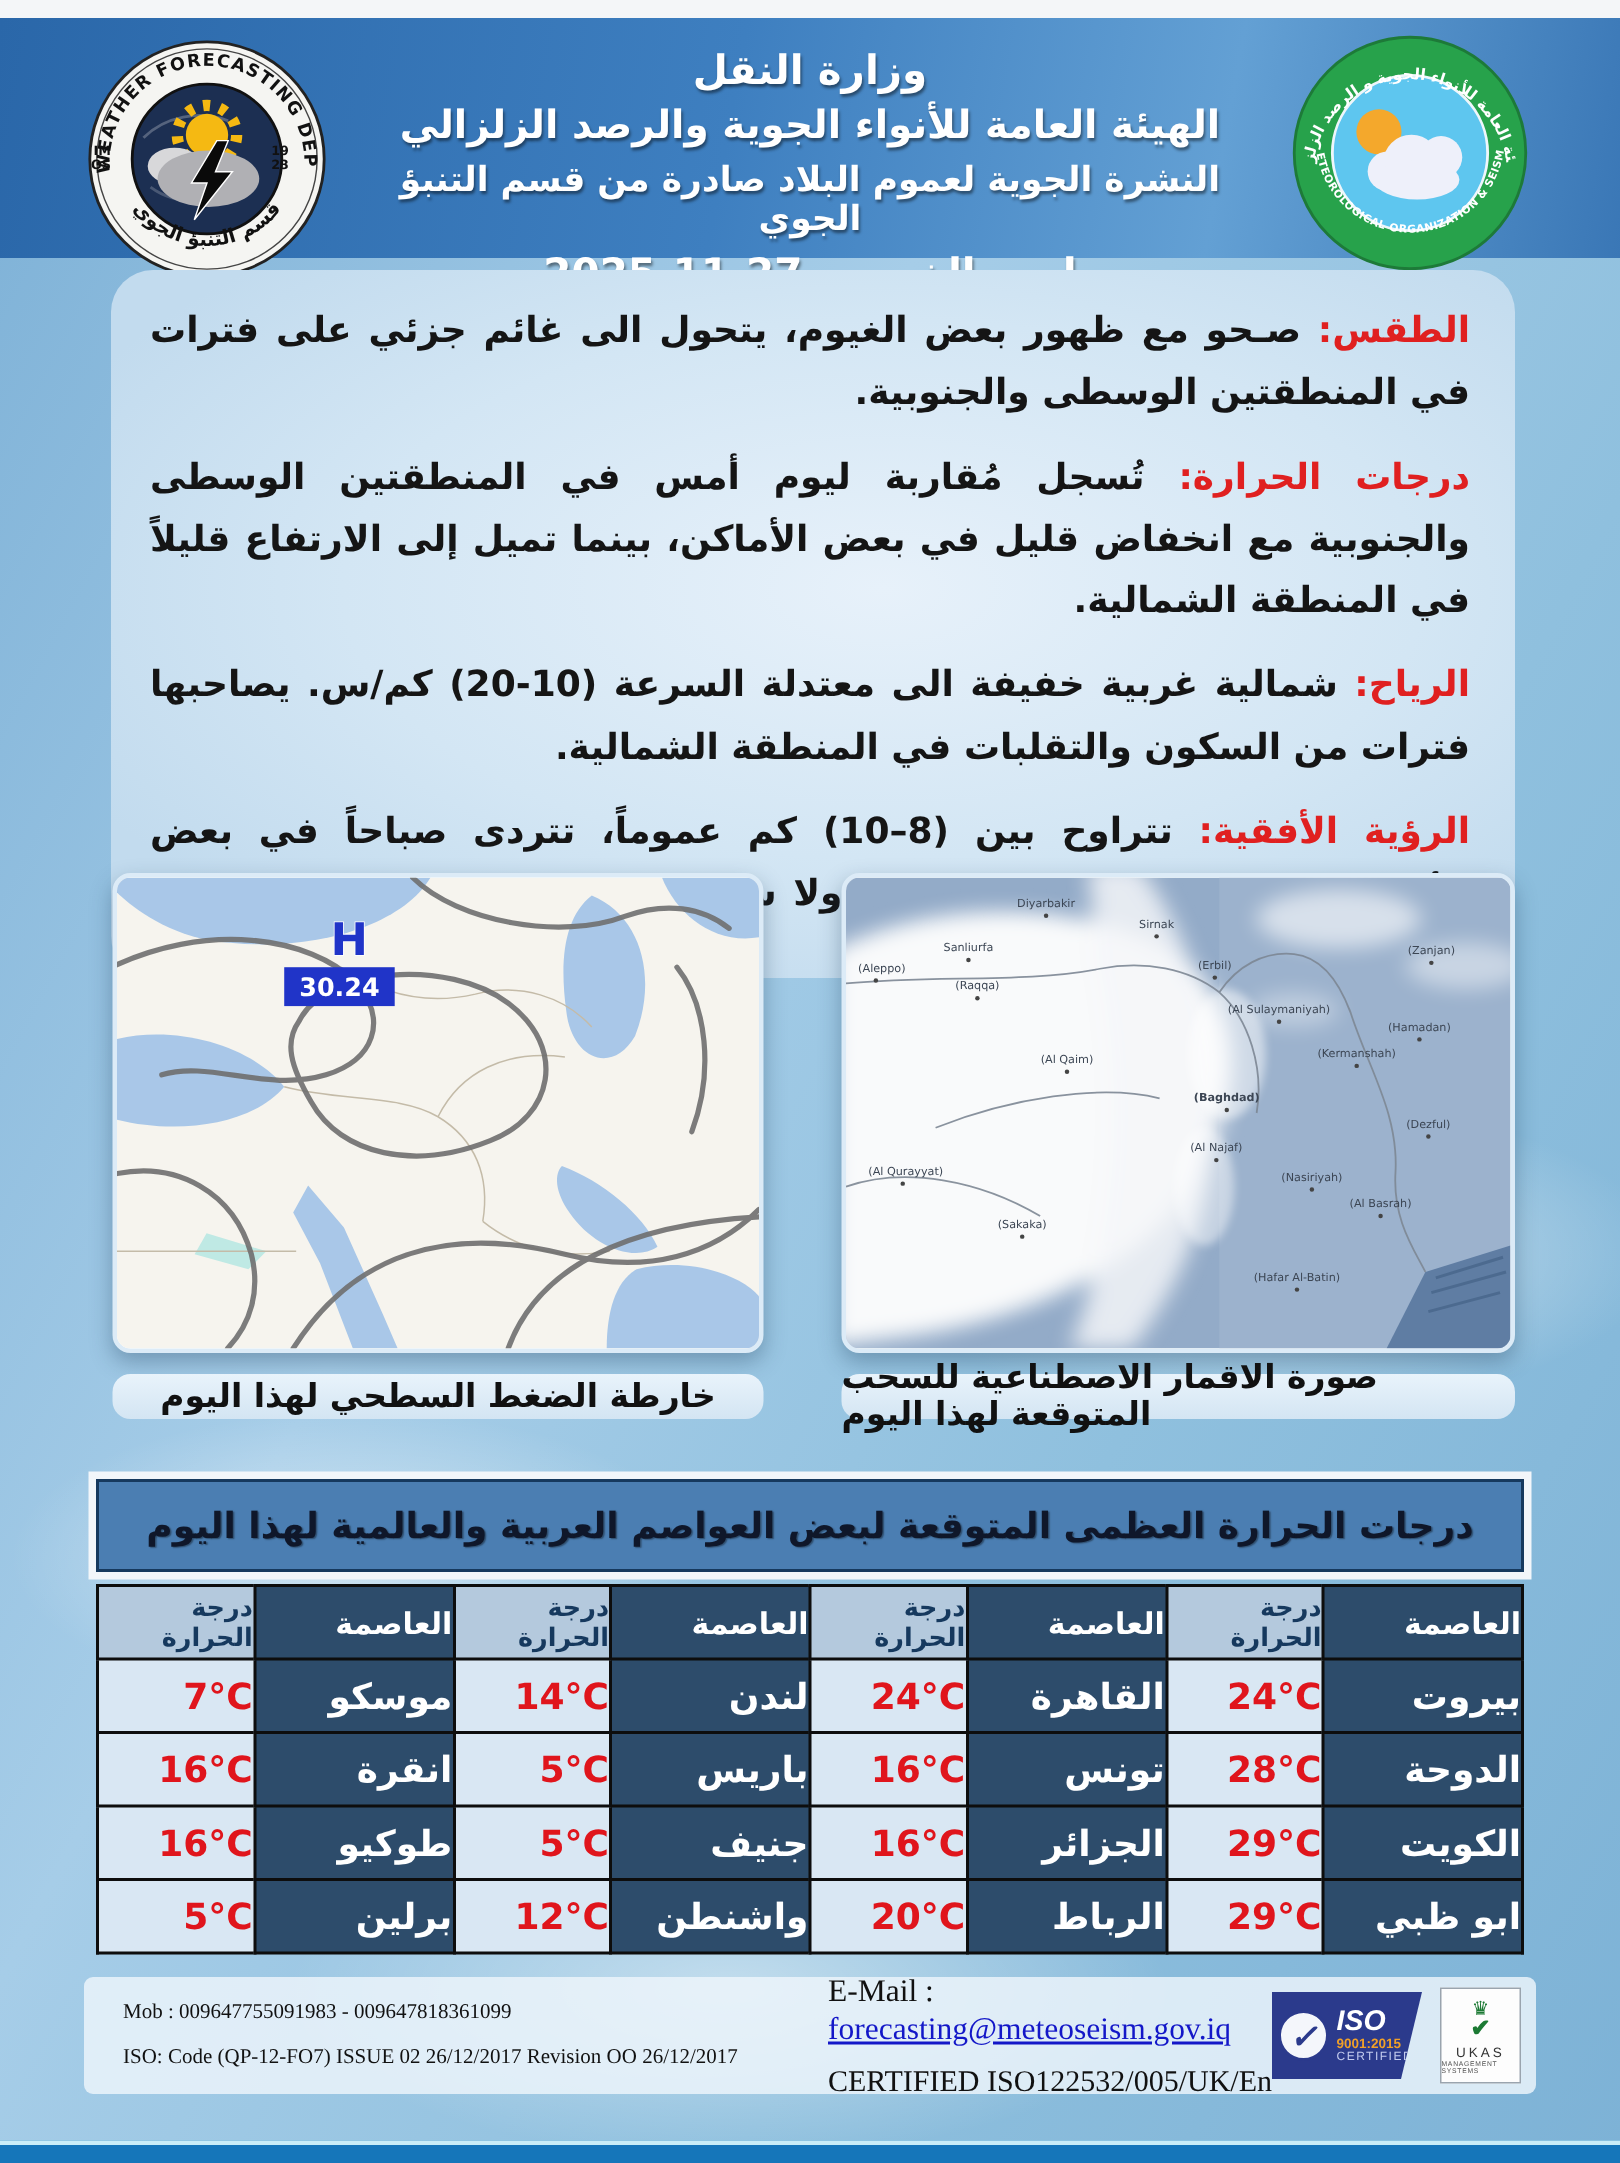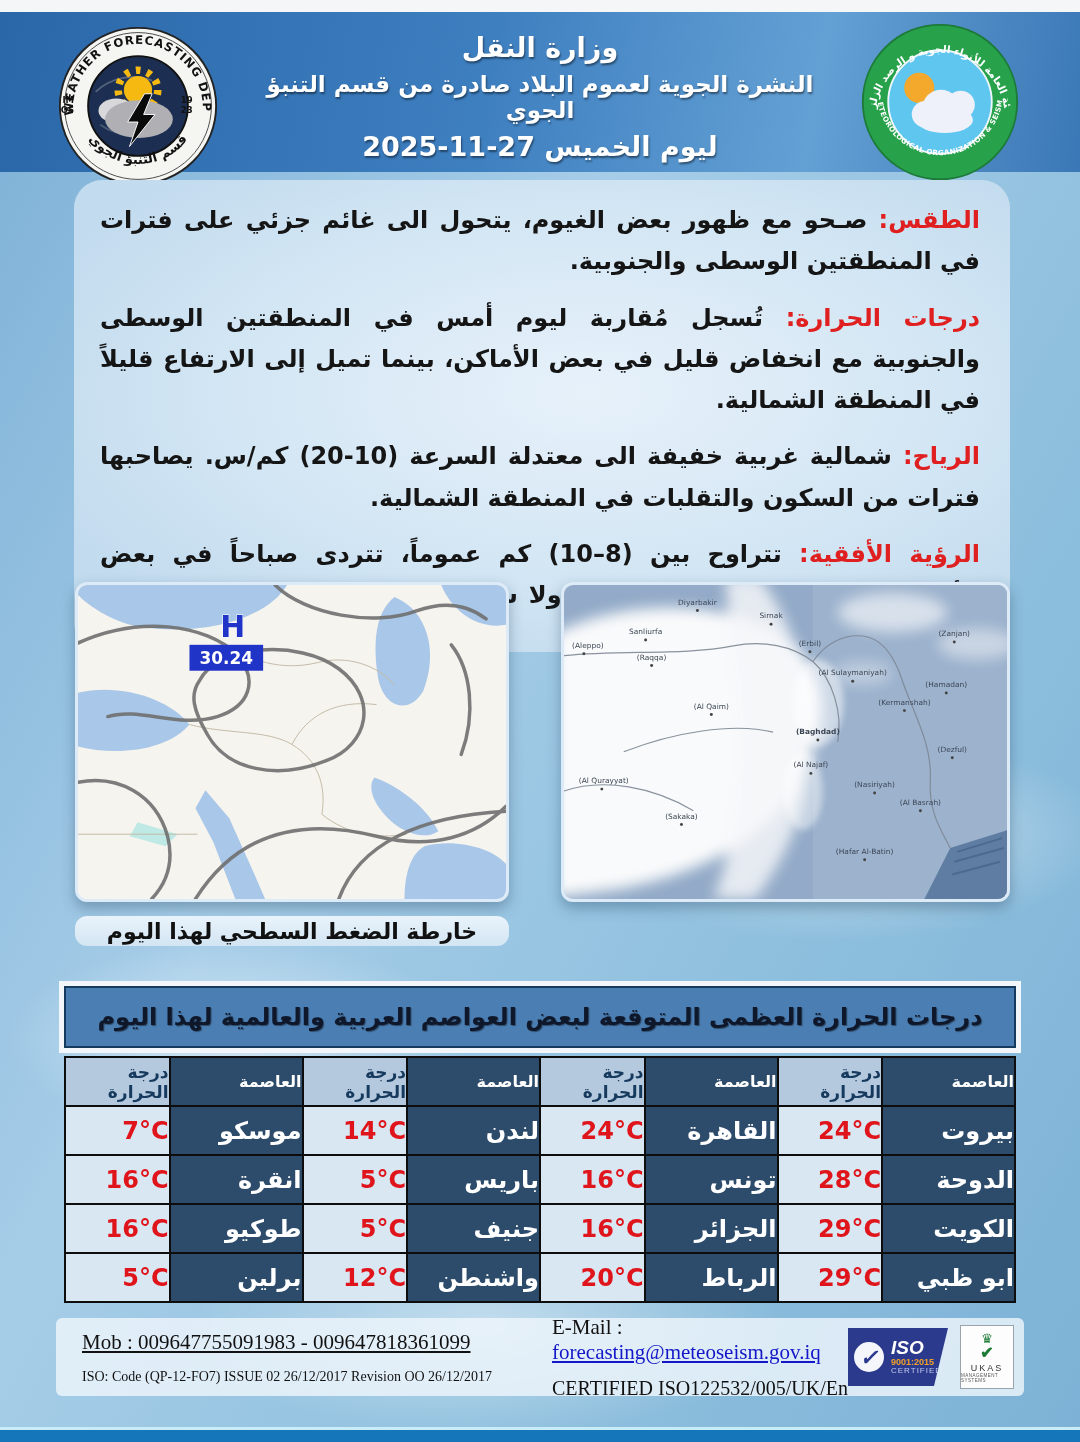--- a/index.html
+++ b/index.html
@@ -64,36 +64,36 @@
   .table-title{
     position:absolute; top:986px; left:64px; width:952px; height:62px;
     background:#4b7eb2; border:2px solid #16395e; outline:5px solid #f2f6fa;
     display:flex; align-items:center; justify-content:center;
     color:#0f172a; font-size:24px; font-weight:bold; text-shadow:1px 1px 1px rgba(0,0,0,.4);
   }
 
   
   .temps{ position:absolute; top:1056px; left:64px; width:952px; border-collapse:collapse; direction:rtl; table-layout:fixed; }
   .temps td,.temps th{ border:2px solid #0d0d0d; text-align:right; vertical-align:middle; height:49px; }
-  .temps th.cap-h{ background:#2d4c6b; color:#fff; font-size:16px; font-weight:bold; }
+  .temps th.cap-h{ background:#2d4c6b; color:#fff; font-size:20px; font-weight:bold; }
   .temps th.tmp-h{ background:#b4c9dd; color:#16395e; font-size:17px; font-weight:bold; }
   .temps td.cap{ background:#2d4c6b; color:#fff; font-size:24px; font-weight:bold; }
   .temps td.tmp{ background:#d9e7f3; color:#e0151c; font-size:24px; font-weight:bold; }
   col.c-cap{ width:14%; } col.c-tmp{ width:11%; }
 
   
   .footer{
     position:absolute; top:1318px; left:56px; width:968px; height:78px;
     background:rgba(238,245,251,.82); border-radius:6px;
     display:flex; align-items:center; direction:ltr; padding:6px 10px 6px 26px;
     font-family:"Liberation Serif", serif; color:#111;
   }
   .f-left{ width:470px; }
   .f-mid{ flex:1; }
-  .f-mob{ font-size:21px;text-decoration:underline; }
+  .f-mob{ font-size:14px; }
   .f-iso{ font-size:14px; margin-top:14px; }
   .f-email{ font-size:21px; }
   .f-email a{ color:#1317c8; }
   .f-cert{ font-size:20px; margin-top:12px; }
   .badges{ display:flex; align-items:center; gap:12px; }
   .iso-badge{
     width:100px; height:58px; background:#2b3a8c; position:relative;
     clip-path:polygon(0 0,100% 0,86% 100%,0 100%);
     display:flex; align-items:center; color:#fff;
     font-family:"Liberation Sans", sans-serif;
@@ -176,20 +176,21 @@
           <textPath href="#rp-top" startOffset="50%" text-anchor="middle">الهيئة العامة للأنواء الجوية و الرصد الزلزالي</textPath>
         </text>
         <text font-size="7.6" font-weight="bold" fill="#fff" letter-spacing=".4">
           <textPath href="#rp-bot" startOffset="50%" text-anchor="middle">IRAQ METEOROLOGICAL ORGANIZATION &amp; SEISMOLOGY</textPath>
         </text>
       </svg>
     </div>
 
     <div class="header-titles">
       <div class="h-line h1">وزارة النقل</div>
+      <div class="h-line h2">الهيئة العامة للأنواء الجوية والرصد الزلزالي</div>
       <div class="h-line h3">النشرة الجوية لعموم البلاد صادرة من قسم التنبؤ الجوي</div>
       <div class="h-line h4">
         <span>ليوم الخميس</span>
         <span class="ltr-num" dir="ltr">2025-11-27</span>
       </div>
     </div>
   </div>
 
   <div class="bulletin">
     <p class="para">
@@ -328,20 +329,21 @@
               <text class="city" x="358" y="224" text-anchor="middle">(Al Basrah)</text>
             <circle cx="38" cy="208" r="1.5" fill="#444"></circle>
               <text class="city" x="40" y="202" text-anchor="middle">(Al Qurayyat)</text>
             <circle cx="118" cy="244" r="1.5" fill="#444"></circle>
               <text class="city" x="118" y="238" text-anchor="middle">(Sakaka)</text>
             <circle cx="302" cy="280" r="1.5" fill="#444"></circle>
               <text class="city" x="302" y="274" text-anchor="middle">(Hafar Al-Batin)</text>
           </g>
         </svg>
       </div>
+      <div class="caption">صورة الاقمار الاصطناعية للسحب المتوقعة لهذا اليوم</div>
     </div>
   </div>
 
   <div class="table-title">درجات الحرارة العظمى المتوقعة لبعض العواصم العربية والعالمية لهذا اليوم</div>
 
   <table class="temps">
     <colgroup>
       <col class="c-cap">
         <col class="c-tmp">
         <col class="c-cap">

